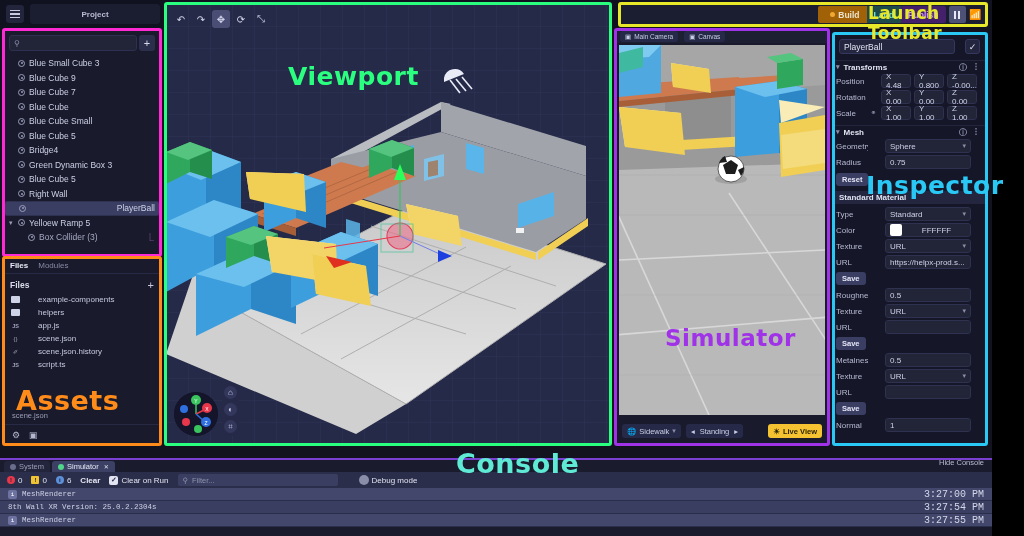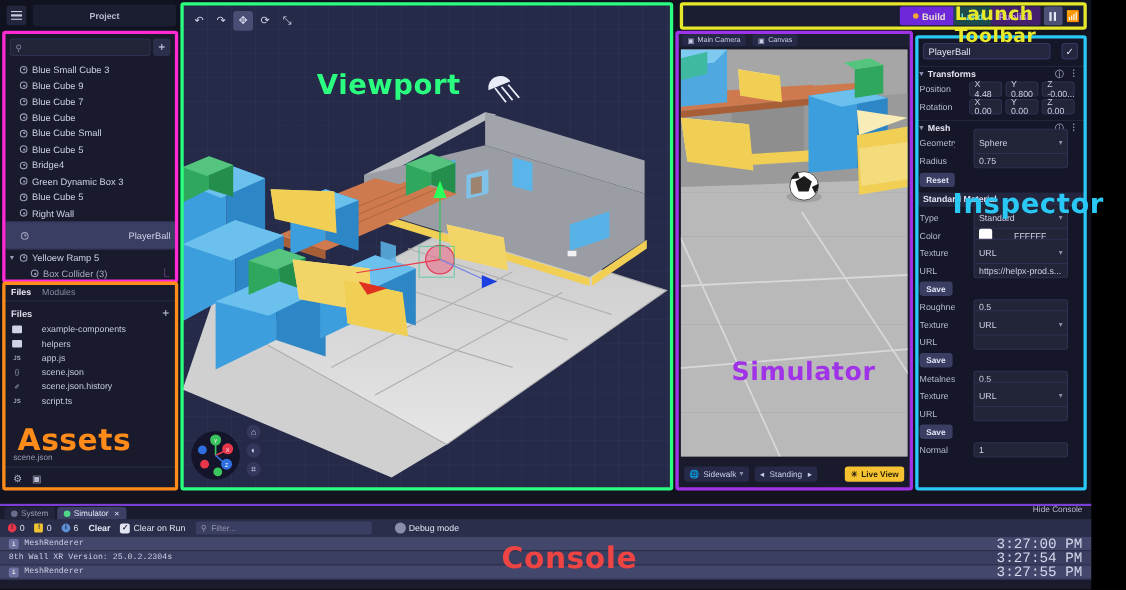--- a/index.html
+++ b/index.html
@@ -8,21 +8,21 @@
 
   #app { position:relative; width:1024px; height:432px; background:#000; }
   #editor { position:absolute; left:0; top:0; width:992px; height:536px; background:#13131f; }
 
   
   .panel { position:absolute; background:#191a2b; border-radius:3px; }
   .ttl { font-size:8.5px; color:#9a9cb8; }
   .fld { background:#222438; border:1px solid #2e3150; border-radius:3px; height:14px;
          display:flex; align-items:center; padding:0 4px; font-size:8px; color:#cfd2e8; }
   .sel { background:#222438; border:1px solid #2e3150; border-radius:3px; height:14px;
-         display:flex; align-items:center; justify-content:space-between; padding:12px 4px;
+         display:flex; align-items:center; justify-content:space-between; padding:0 4px;
          font-size:8px; color:#cfd2e8; }
   .chev { font-size:7px; color:#8a8da8; }
 
   
   .ann { position:absolute; font-weight:bold; letter-spacing:.5px; pointer-events:none;
          font-family:"DejaVu Sans", sans-serif; }
   .box { position:absolute; pointer-events:none; border-radius:3px; }
 
   
   #topbar { position:absolute; left:0; top:0; width:992px; height:28px; background:#111220; }
@@ -101,21 +101,21 @@
   #live { background:#f5c232; color:#2a2305; font-weight:bold; border-radius:3px; height:14px;
           display:flex; align-items:center; gap:3px; padding:0 5px; font-size:7.5px;
           margin-left:auto; }
 
   
   #launch { position:absolute; left:620px; top:4px; width:366px; height:21px;
             background:#1b1d30; border-radius:3px; display:flex; align-items:center;
             justify-content:flex-end; padding-right:4px; gap:0; }
   .lbtn { height:17px; display:flex; align-items:center; gap:3px; padding:0 7px;
           font-size:8.5px; font-weight:bold; }
-  #lbuild { background:#6d28d9; color:#e9e2cf; border-radius:2px 0 0 2px;padding-left:12px;}
+  #lbuild { background:#a16207; color:#e9e2cf; border-radius:2px 0 0 2px;padding-left:12px;}
   #lland { background:#1d4a4a; color:#6fe8e0;}
   #lpub { background:#45216b; color:#cf97f5; border-radius:0 2px 2px 0;}
   #lpause { width:17px; height:17px; background:#4d5176; margin-left:3px; border-radius:2px;
             display:flex; align-items:center; justify-content:center; gap:1.5px;}
   #lpause i{ width:2px; height:8px; background:#e6e8f5; display:block;}
   #lcast { margin-left:4px; color:#4fd6a8; font-size:10px; }
 
   
   #insp { position:absolute; left:834px; top:34px; width:152px; height:410px;
           background:#151628; border-radius:3px; overflow:hidden; }
@@ -155,21 +155,21 @@
   #cfilter { width:160px; height:12px; background:#3a3e60; border-radius:2px; display:flex;
              align-items:center; gap:4px; padding:0 5px; font-size:7.5px; color:#9093b0; }
   .ckbox { width:9px; height:9px; border-radius:2px; background:#e2e4f2; color:#2b2e4a;
            font-size:7px; display:flex; align-items:center; justify-content:center; font-weight:bold;}
   .toggle { width:10px; height:10px; border-radius:50%; background:#8b8ea8; }
   .logrow { height:13px; display:flex; align-items:center; gap:5px; padding:0 8px;
             font-family:"Liberation Mono", monospace; font-size:7.5px; color:#cdd0e6;
             border-bottom:1px solid #2b2e4a; }
   .logrow.a { background:#3a3e60; }
   .logrow.b { background:#43476b; }
-  .logtime { margin-left:auto; font-size:13px; color:#d4d7ea; }
+  .logtime { margin-left:auto; font-size:10px; color:#d4d7ea; }
   .badge { width:9px; height:9px; border-radius:2px; background:#6d72a0; color:#fff;
            font-size:6px; display:flex; align-items:center; justify-content:center; flex:none;}
 </style>
 </head>
 <body>
 
 <div id="app">
 <div id="editor">
 
   <div id="topbar">
@@ -582,20 +582,35 @@
                   <span>X 0.00</span>
                 </div>
                 <div class="fld">
                   <span>Y 0.00</span>
                 </div>
                 <div class="fld">
                   <span>Z 0.00</span>
                 </div>
               </div>
             </div>
+            <div class="irow">
+              <span class="ilab">Scale</span>
+              <span style="width: 11px; font-size: 7px; color: rgb(154, 157, 186); text-align: center;">⚭</span>
+              <div class="v3">
+                <div class="fld">
+                  <span>X 1.00</span>
+                </div>
+                <div class="fld">
+                  <span>Y 1.00</span>
+                </div>
+                <div class="fld">
+                  <span>Z 1.00</span>
+                </div>
+              </div>
+            </div>
           </div>
 
       <div class="secHead" style="margin-top:4px">
         <span class="chev">▾</span>
         <span>Mesh</span>
         <span class="sp">
               <span>ⓘ</span>
               <span>⋮</span>
             </span>
       </div>
@@ -760,16 +775,16 @@
   <div class="box" style="left:164px;top:2px;width:448px;height:444px;border:3px solid #2aff7f"></div>
   <div class="box" style="left:614px;top:28px;width:216px;height:418px;border:3px solid #a033e8"></div>
   <div class="box" style="left:618px;top:2px;width:370px;height:25px;border:3px solid #e8e82a"></div>
   <div class="box" style="left:832px;top:32px;width:156px;height:414px;border:3px solid #29c8f5"></div>
 
   <div class="ann" style="left:16px;top:385px;font-size:27px;color:#ff8c1a">Assets</div>
   <div class="ann" style="left:288px;top:62px;font-size:25px;color:#2aff7f">Viewport</div>
   <div class="ann" style="left:665px;top:325px;font-size:23px;color:#a033e8">Simulator</div>
   <div class="ann" style="left:868px;top:3px;font-size:17px;color:#e8e82a">Launch Toolbar</div>
   <div class="ann" style="left:866px;top:171px;font-size:25px;color:#29c8f5">Inspector</div>
-  <div class="ann" style="left:456px;top:492px;font-size:27px;color:#ef4444">Console</div>
+  <div class="ann" style="left:456px;top:448px;font-size:27px;color:#5eead4">Console</div>
   <div style="position:absolute;right:8px;top:458px;font-size:7.5px;color:#b9bcd4">Hide Console</div>
 </div>
 </div>
 
 </body></html>

